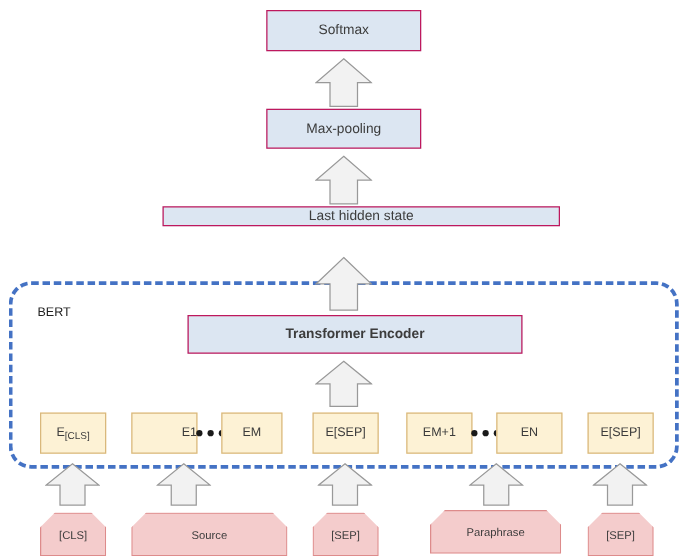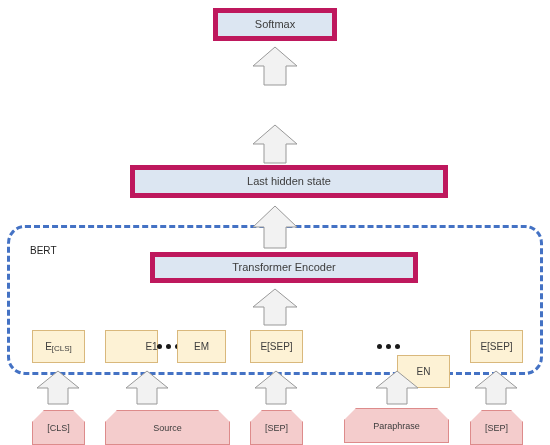--- a/index.html
+++ b/index.html
@@ -29,21 +29,21 @@
     justify-content: center;
     text-align: center;
     color: #3c3c3c;
     line-height: 1.15;
     user-select: none;
   }
 
   
   .blue-box {
     background: #dce6f2;
-    border: 5px solid #be185d;
+    border: 1px solid #be185d;
     font-size: 11px;
   }
 
   
   .emb-box {
     background: #fdf2d5;
     border: 1px solid #d9b87c;
     font-size: 10px;
   }
   .emb-box sub {
@@ -132,36 +132,37 @@
   <div class="bert-label" style="left:30px; top:245px;">BERT</div>
 
   <div class="node blue-box" style="left:213px; top:8px; width:124px; height:33px;">Softmax</div>
 
   <div class="arrow" style="left:252px; top:46px; width:46px; height:40px;">
     <svg viewBox="0 0 46 40" preserveAspectRatio="none">
       <polygon points="23,1 45,20 34,20 34,39 12,39 12,20 1,20"></polygon>
     </svg>
   </div>
 
+  <div class="node blue-box" style="left:213px; top:87px; width:124px; height:32px;">Max-pooling</div>
 
   <div class="arrow" style="left:252px; top:124px; width:46px; height:40px;">
     <svg viewBox="0 0 46 40" preserveAspectRatio="none">
       <polygon points="23,1 45,20 34,20 34,39 12,39 12,20 1,20"></polygon>
     </svg>
   </div>
 
-  <div class="node blue-box" style="left:130px; top:165px; width:318px; height:33px;">Last hidden state</div>
+  <div class="node blue-box" style="left:130px; top:165px; width:318px; height:16px;">Last hidden state</div>
 
   <div class="arrow" style="left:252px; top:205px; width:46px; height:44px;">
     <svg viewBox="0 0 46 44" preserveAspectRatio="none">
       <polygon points="23,1 45,22 34,22 34,43 12,43 12,22 1,22"></polygon>
     </svg>
   </div>
 
-  <div class="node blue-box" style="left:150px; top:252px; width:268px; height:31px;">Transformer  Encoder</div>
+  <div class="node blue-box" style="left:150px; top:252px; width:268px; height:31px;font-weight:bold;">Transformer  Encoder</div>
 
   <div class="arrow" style="left:252px; top:288px; width:46px; height:38px;">
     <svg viewBox="0 0 46 38" preserveAspectRatio="none">
       <polygon points="23,1 45,19 34,19 34,37 12,37 12,19 1,19"></polygon>
     </svg>
   </div>
 
   <div class="node emb-box" style="left:32px; top:330px; width:53px; height:33px;">
     <span>E</span>
       <sub>[CLS]</sub>
@@ -172,28 +173,29 @@
   <div class="dots" style="left:152px; top:338px; width:32px; height:16px;">
     <i></i>
       <i></i>
       <i></i>
   </div>
 
   <div class="node emb-box" style="left:177px; top:330px; width:49px; height:33px;">EM</div>
 
   <div class="node emb-box" style="left:250px; top:330px; width:53px; height:33px;">E[SEP]</div>
 
+  <div class="node emb-box" style="left:325px; top:330px; width:53px; height:33px;">EM+1</div>
 
   <div class="dots" style="left:372px; top:338px; width:32px; height:16px;">
     <i></i>
       <i></i>
       <i></i>
   </div>
 
-  <div class="node emb-box" style="left:397px; top:330px; width:53px; height:33px;margin-top:25px;">EN</div>
+  <div class="node emb-box" style="left:397px; top:330px; width:53px; height:33px;">EN</div>
 
   <div class="node emb-box" style="left:470px; top:330px; width:53px; height:33px;">E[SEP]</div>
 
   <div class="arrow" style="left:36px; top:370px; width:44px; height:35px;">
     <svg viewBox="0 0 44 35" preserveAspectRatio="none">
       <polygon points="22,1 43,18 32,18 32,34 12,34 12,18 1,18"></polygon>
     </svg>
   </div>
 
   <div class="arrow" style="left:125px; top:370px; width:44px; height:35px;">

